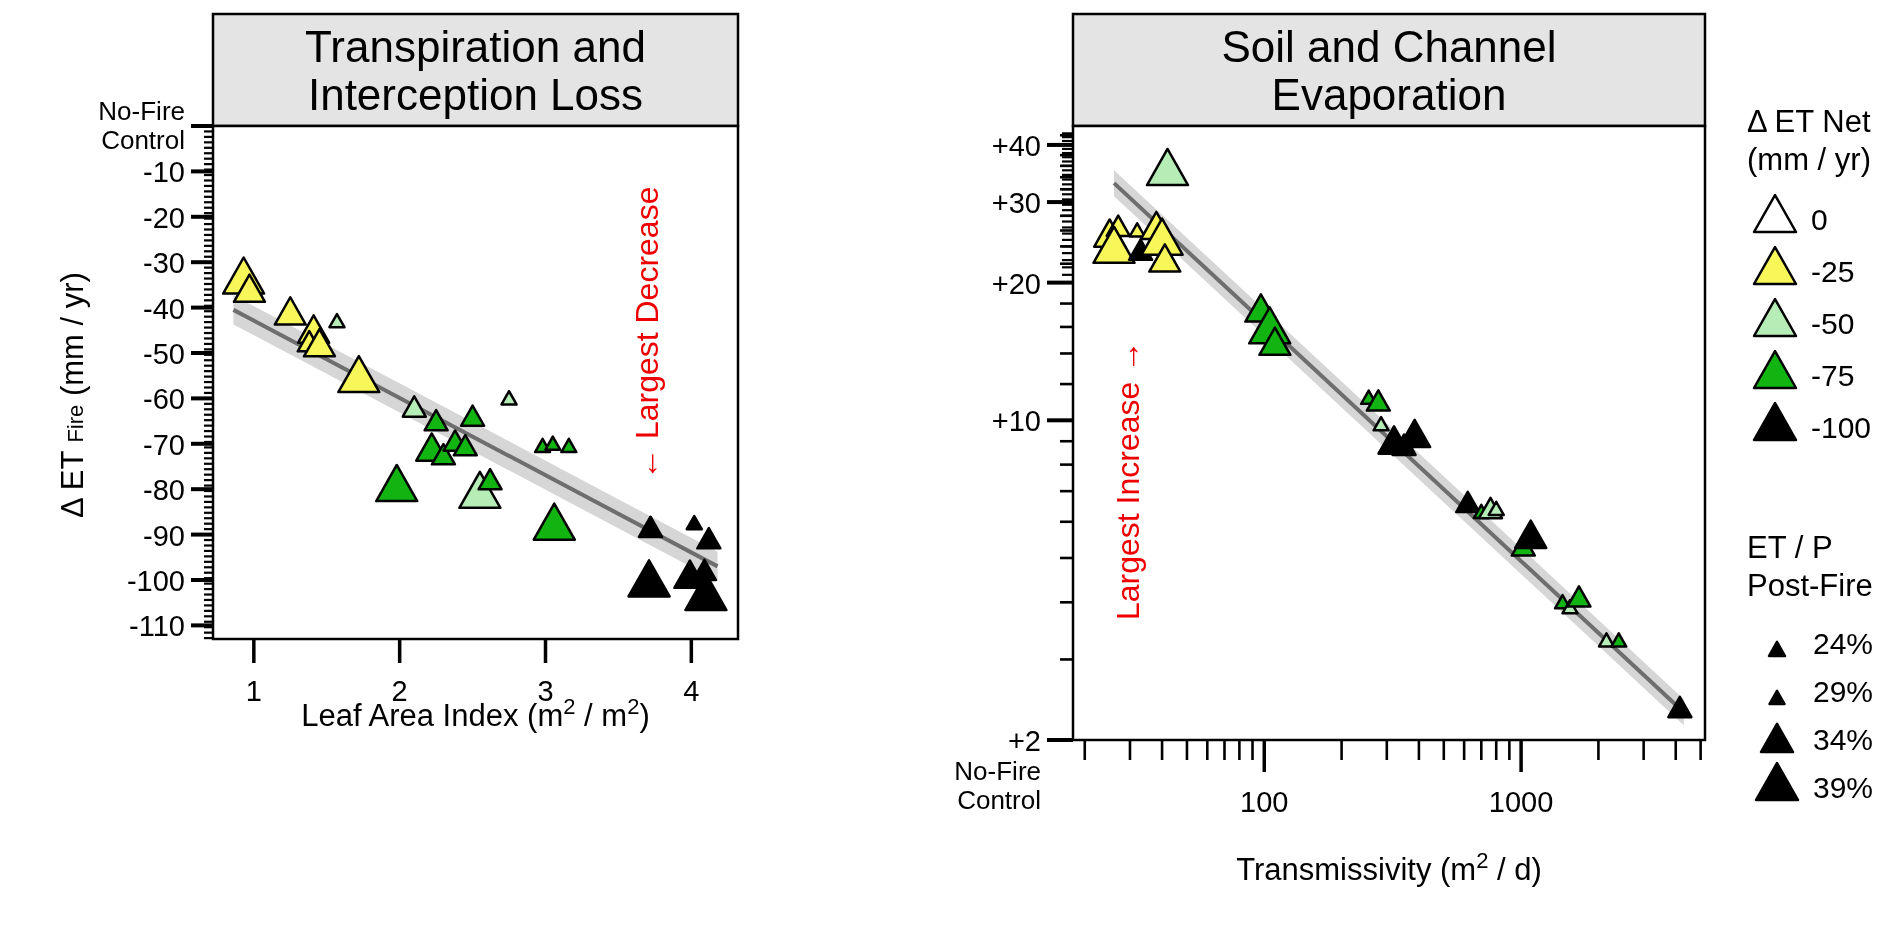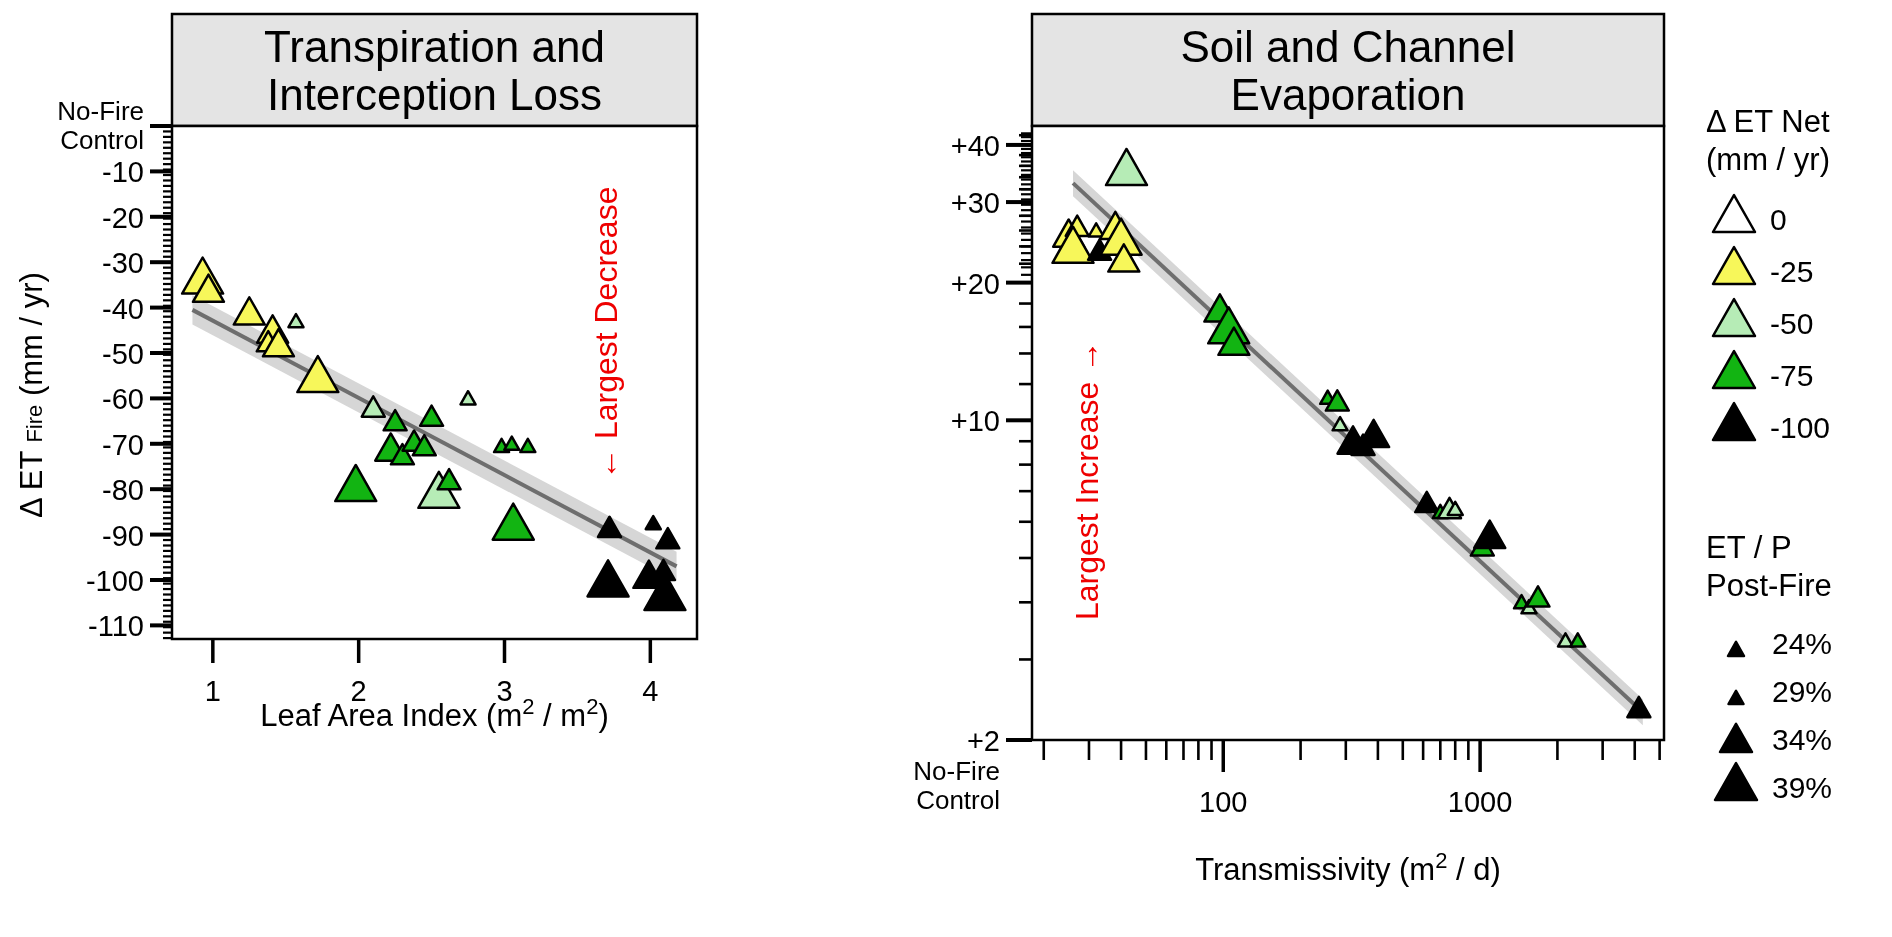--- a/index.html
+++ b/index.html
@@ -1,21 +1,21 @@
 <!DOCTYPE html>
 <html><head>
 <meta charset="utf-8">
 <style>
   html,body{margin:0;padding:0;}
   body{
     width:1892px;height:937px;background:#ffffff;
     font-family:"Liberation Sans", sans-serif;
     overflow:hidden;position:relative;
   }
-  .fig{position:absolute;inset:0;}
+  .fig{position:absolute;inset:0;padding-left:41px;}
   svg{display:block;}
   text{font-family:"Liberation Sans", sans-serif;fill:#000;}
   .ttl{font-size:44px;}
   .axlab{font-size:31px;}
   .tick{font-size:29px;}
   .nfc{font-size:26px;}
   .legttl{font-size:31px;}
   .legitem{font-size:30px;}
   .annot{font-size:32px;fill:#ee0000;}
 </style>

